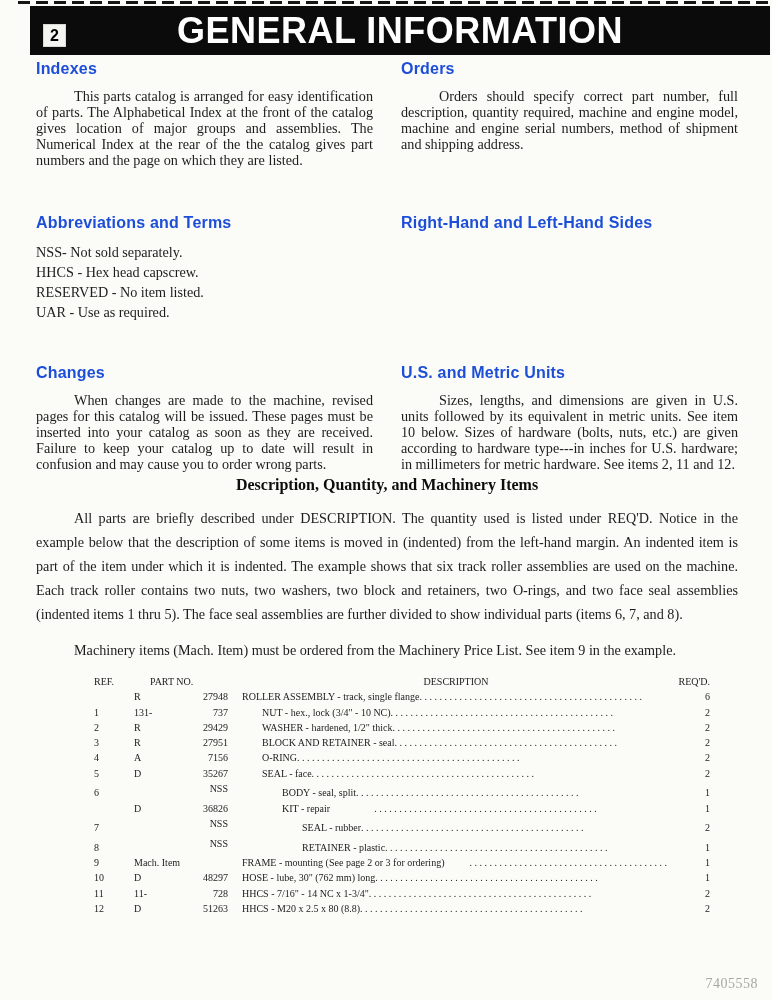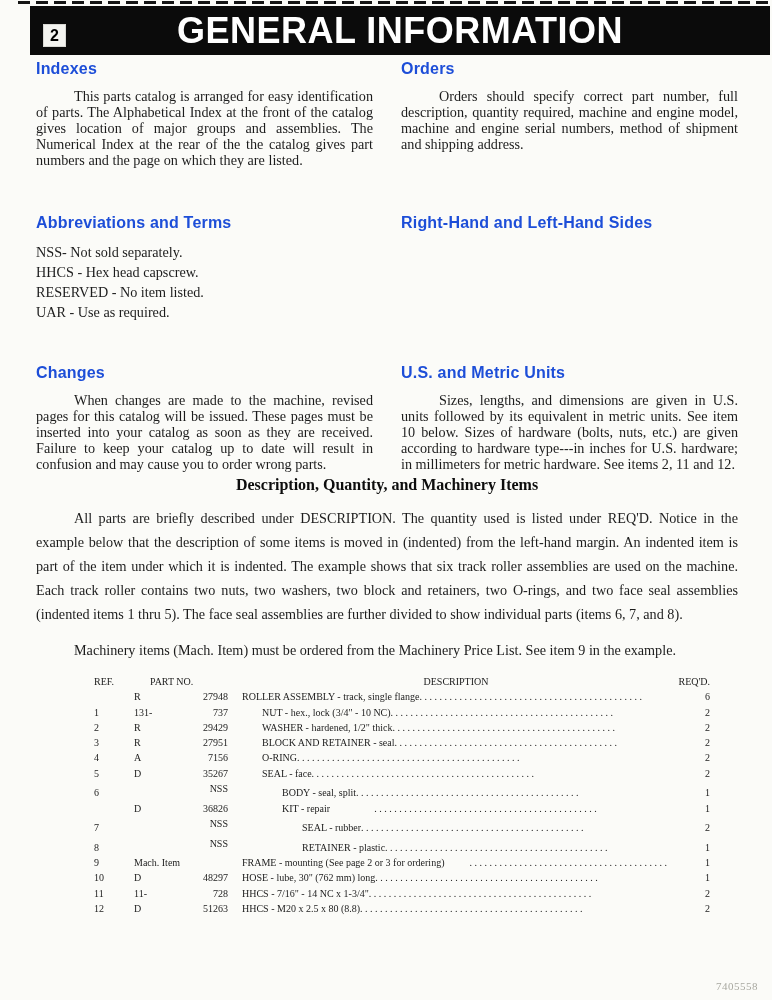--- a/index.html
+++ b/index.html
@@ -60,21 +60,21 @@
   .desc-text { white-space:nowrap; }
   .leader { flex:1; overflow:hidden; white-space:nowrap; }
   .leader::after {
     content:" .  .  .  .  .  .  .  .  .  .  .  .  .  .  .  .  .  .  .  .  .  .  .  .  .  .  .  .  .  .  .  .  .  .  .  .  .  .  .  .  .  .  .  .  .";
   }
   .cell-qty { width:40px; flex:none; text-align:right; }
   .thead .cell-desc { justify-content:center; }
   .thead .cell-part { padding-left:16px; }
   .footer-code {
     position:absolute; right:14px; bottom:8px;
-    font-size:11px; color:#a8a8a0; letter-spacing:0.5px;
+    font-size:14px; color:#a8a8a0; letter-spacing:0.5px;
   }
 </style>
 </head>
 <body>
 
 <div class="topline"></div>
 
 <div class="header-bar">
   <div class="page-badge">2</div>
   <div class="title">GENERAL INFORMATION</div>

